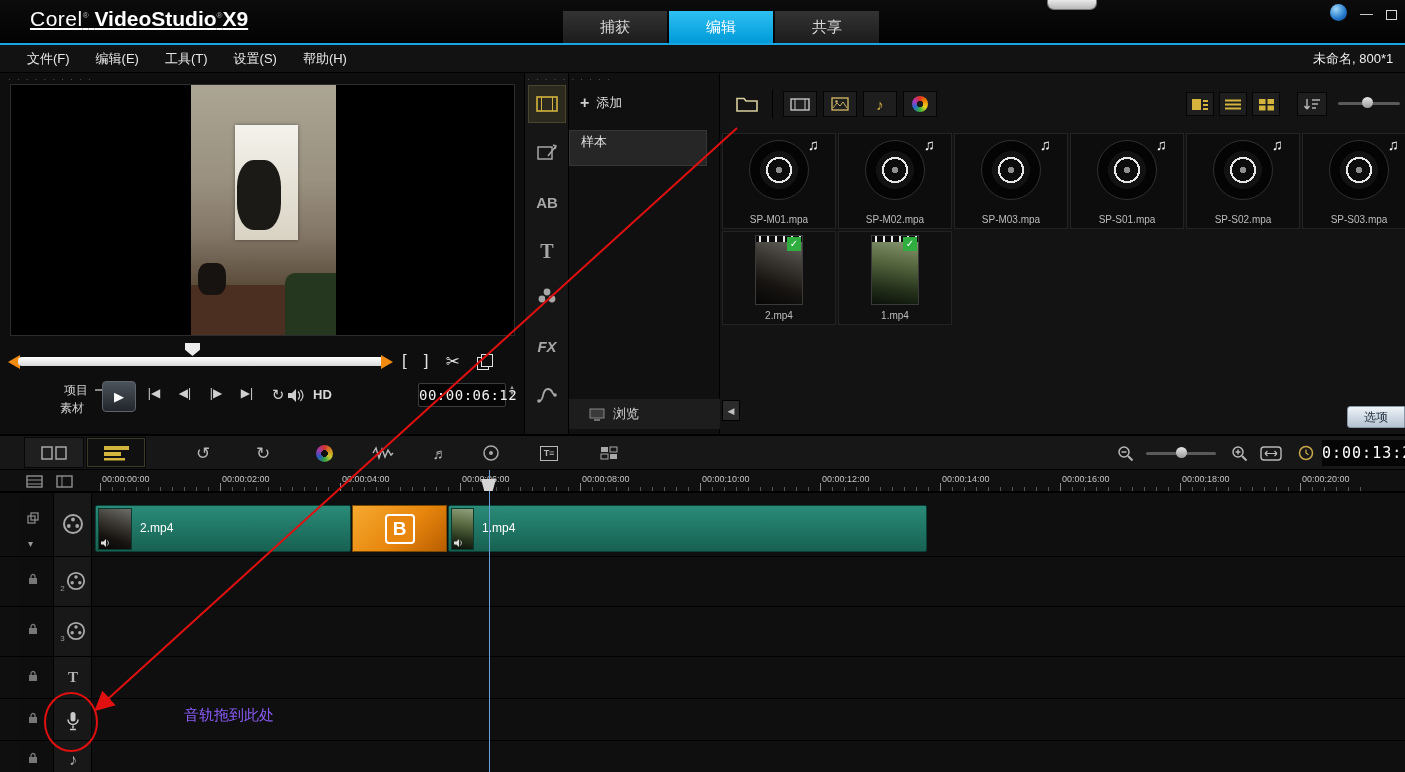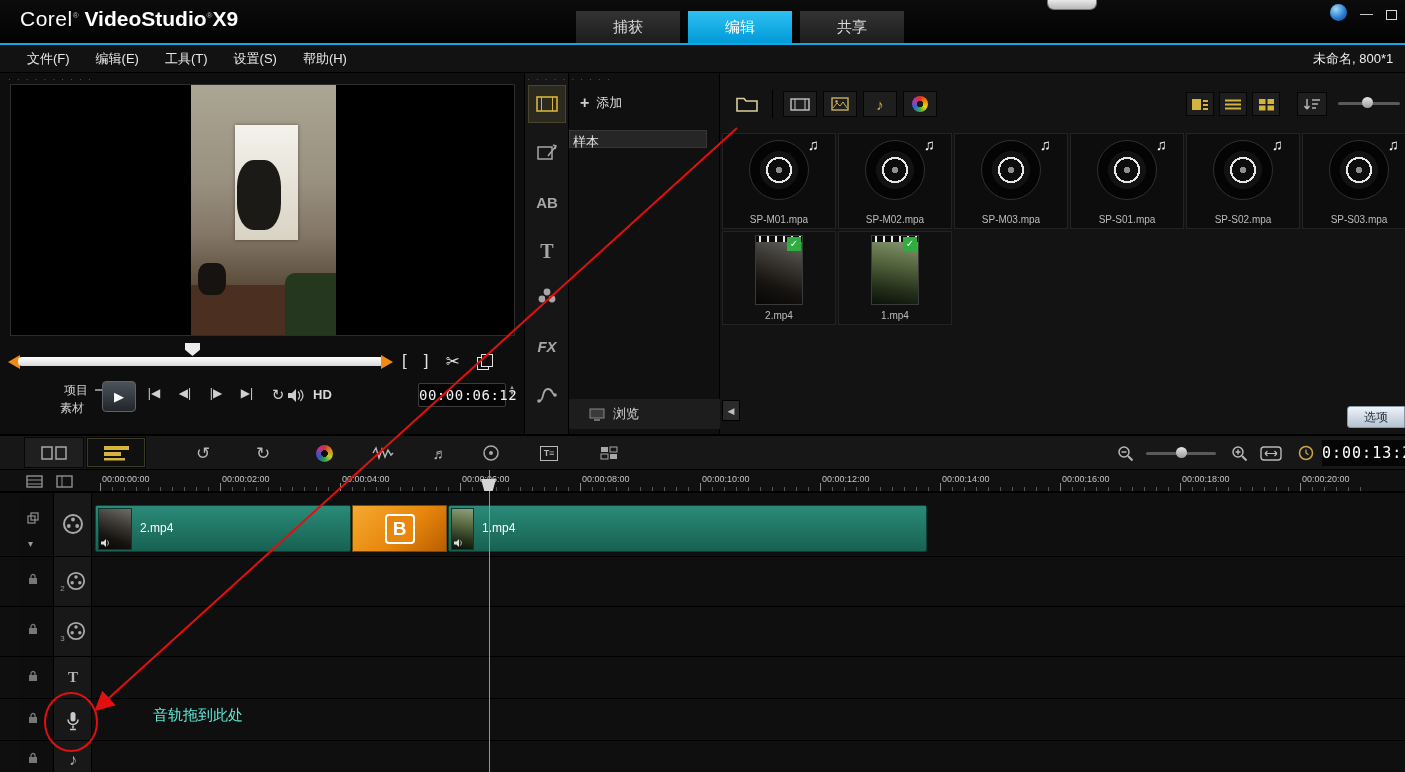--- a/index.html
+++ b/index.html
@@ -8,25 +8,25 @@
     background:#000;
     font-family:"Liberation Sans","DejaVu Sans",sans-serif;
     color:#ddd;
     position:relative;
   }
   .abs { position:absolute; }
   svg { display:block; }
 
   
   .titlebar { left:0; top:0; width:1405px; height:43px; background:linear-gradient(#0c0c0c,#020202); }
-  .logo { left:20px; top:7px; font-size:21px; color:#fff; white-space:nowrap; }
+  .logo { left:30px; top:7px; font-size:21px; color:#fff; white-space:nowrap;text-decoration:underline; }
   .logo .light { font-weight:300; letter-spacing:.5px; }
   .logo .bold { font-weight:700; }
   .logo sup { font-size:8px; color:#bbb; }
-  .tabs { left:576px; top:11px; height:32px; display:flex; gap:8px; }
+  .tabs { left:563px; top:11px; height:32px; display:flex; gap:2px; }
   .tab { width:104px; height:32px; line-height:32px; text-align:center; font-size:15px; color:#d8d8d8;
          background:linear-gradient(#333,#1c1c1c); cursor:pointer; }
   .tab.active { background:linear-gradient(#2ec0f2,#009ad8); color:#fff; }
   .panel-grip { left:1047px; top:0; width:50px; height:10px; background:linear-gradient(#e8e8e8,#b8b8b8);
                 border-radius:0 0 7px 7px; border:1px solid #777; border-top:none; }
   .sphere { left:1330px; top:4px; width:17px; height:17px; border-radius:50%;
             background:radial-gradient(circle at 35% 30%, #9fd8f8, #2a7fd0 55%, #0a3c85); }
   .winbtn { top:6px; color:#e0e0e0; font-size:13px; cursor:pointer; }
   .maxbox { left:1386px; top:10px; width:11px; height:10px; border:1.5px solid #d8d8d8; cursor:pointer; }
 
@@ -85,22 +85,22 @@
   .spinners { left:508px; top:384px; width:8px; font-size:6px; color:#999; line-height:6px; text-align:center; cursor:pointer; }
 
   
   .navbtn { left:529px; width:36px; height:36px; display:flex; align-items:center; justify-content:center;
             color:#a6a6a6; cursor:pointer; font-weight:bold; }
   .navbtn.sel { background:#2c2a1f; outline:1px solid #4a452c; color:#d4b43c; }
   .navbtn .txt { font-size:15px; }
 
   .add-btn { left:580px; top:94px; display:flex; align-items:center; gap:7px; font-size:13px; color:#d8d8d8; cursor:pointer; }
   .add-plus { font-size:16px; font-weight:bold; color:#cfcfcf; }
-  .folder-row { left:569px; top:130px; width:138px; height:18px; background:#262626; border:1px solid #363636;
-                font-size:13px; color:#e0e0e0; line-height:21px; padding-left:3px; cursor:pointer; }
+  .folder-row { left:569px; top:130px; width:138px; height:36px; background:#262626; border:1px solid #363636;
+                font-size:13px; color:#e0e0e0; line-height:21px; padding-left:11px; cursor:pointer; }
   .browse-bar { left:569px; top:399px; width:151px; height:30px; background:#1d1d1d; display:flex;
                 align-items:center; gap:8px; padding-left:20px; cursor:pointer; }
   .browse-bar span { font-size:13px; color:#d0d0d0; }
 
   
   .fbtn { width:34px; height:26px; background:#1e1e1e; border:1px solid #050505; display:flex;
           align-items:center; justify-content:center; cursor:pointer; }
   .gal-toolbar-left { left:736px; top:90px; display:flex; gap:6px; align-items:center; }
   .gal-sep { width:1px; height:28px; background:#000; margin:0 4px; }
   .wheel { width:16px; height:16px; border-radius:50%;
@@ -182,21 +182,21 @@
   .transition { left:352px; top:505px; width:95px; height:47px; z-index:10; cursor:pointer;
                 background:linear-gradient(135deg,#f5a930 0%,#e8860d 55%,#b85e00 100%);
                 display:flex; align-items:center; justify-content:center; border:1px solid #7a4a00; }
   .bbox { width:30px; height:30px; border:2px solid #fff; border-radius:4px; background:#e8860d;
           color:#fff; font-weight:bold; font-size:19px; text-align:center; line-height:26px; }
 
   .playhead { left:489px; top:470px; width:1px; height:302px; background:#6a9fd8; z-index:40; }
 
   
   .anno-svg { left:0; top:0; z-index:90; pointer-events:none; }
-  .anno-text { left:153px; top:706px; font-size:15px; color:#5eead4; z-index:91; pointer-events:none; }
+  .anno-text { left:184px; top:706px; font-size:15px; color:#8b5cf6; z-index:91; pointer-events:none; }
 </style>
 </head>
 <body>
 
 <div class="abs titlebar"></div>
 <div class="abs logo">
   <span class="light">Corel</span><sup>®</sup>
   <span class="bold">VideoStudio</span><sup>®</sup><span class="bold">X9</span>
 </div>
 <div class="abs tabs">

